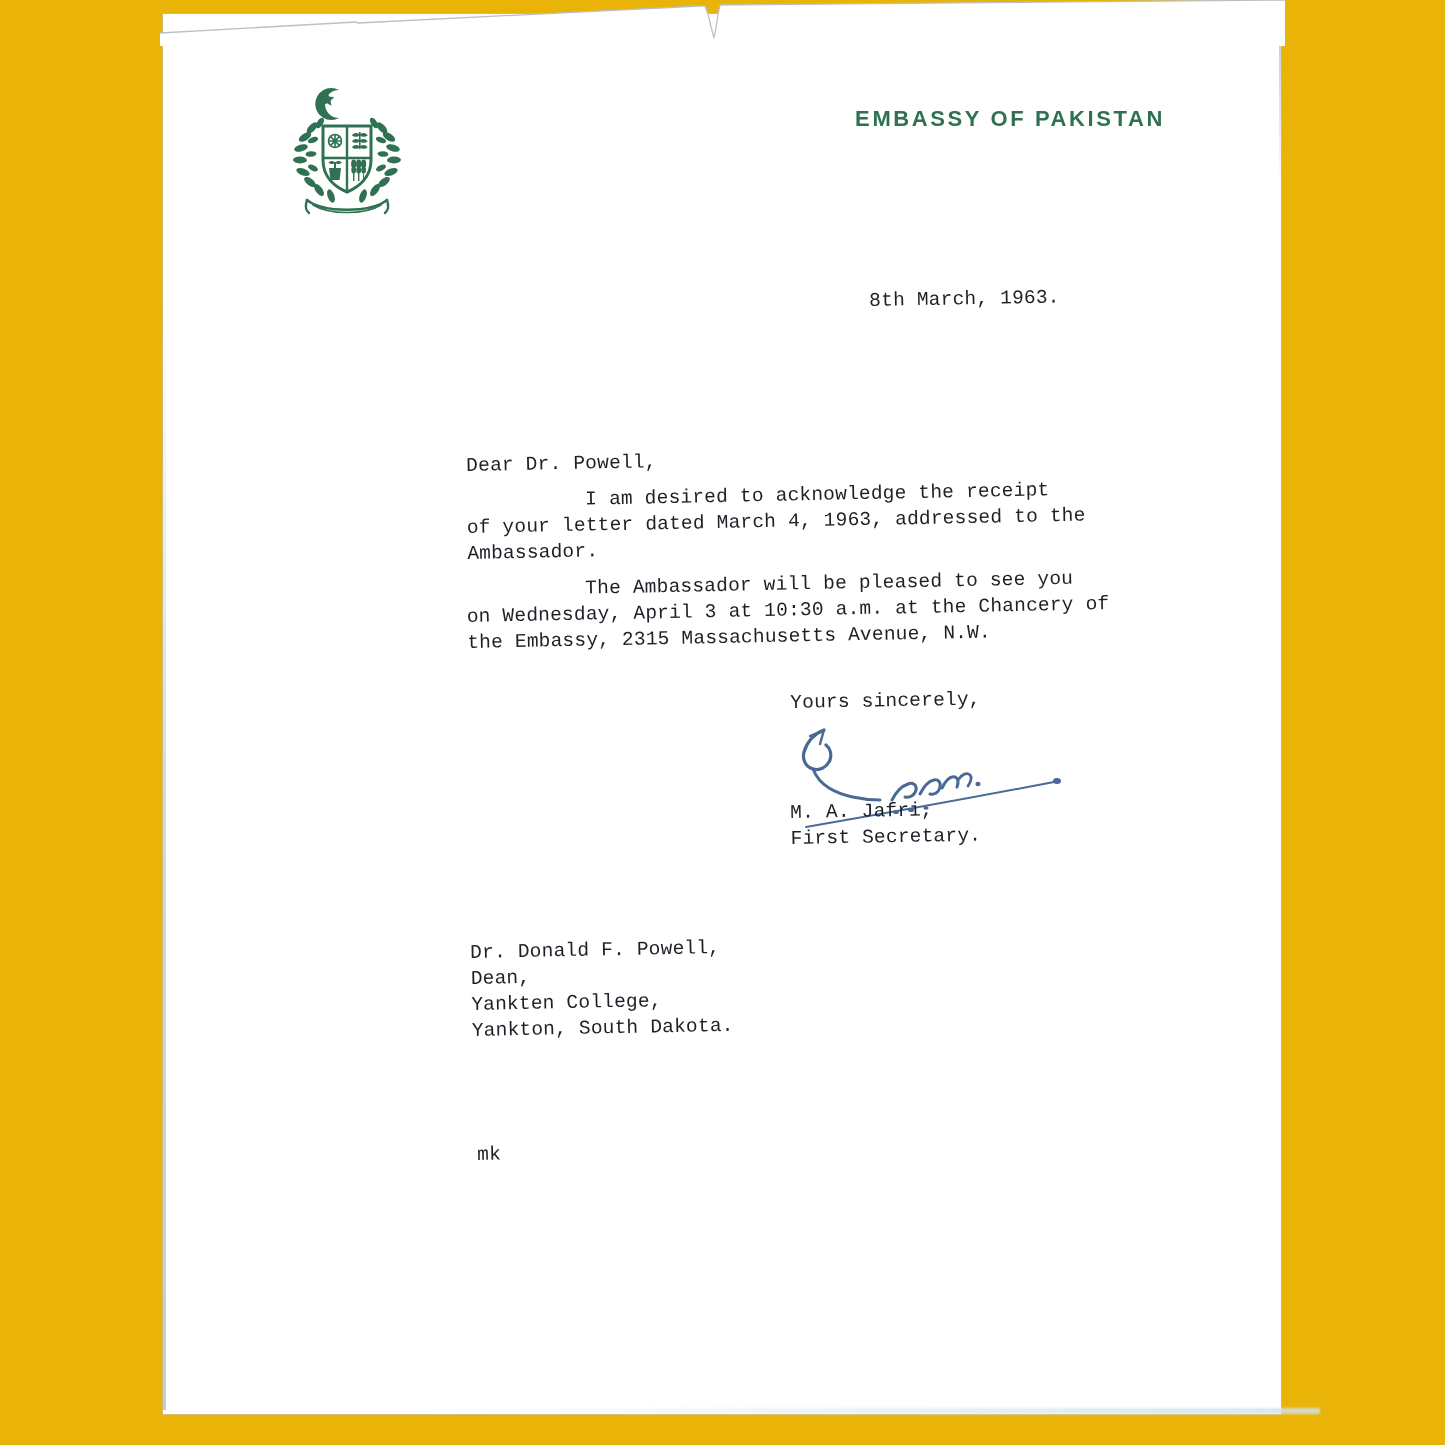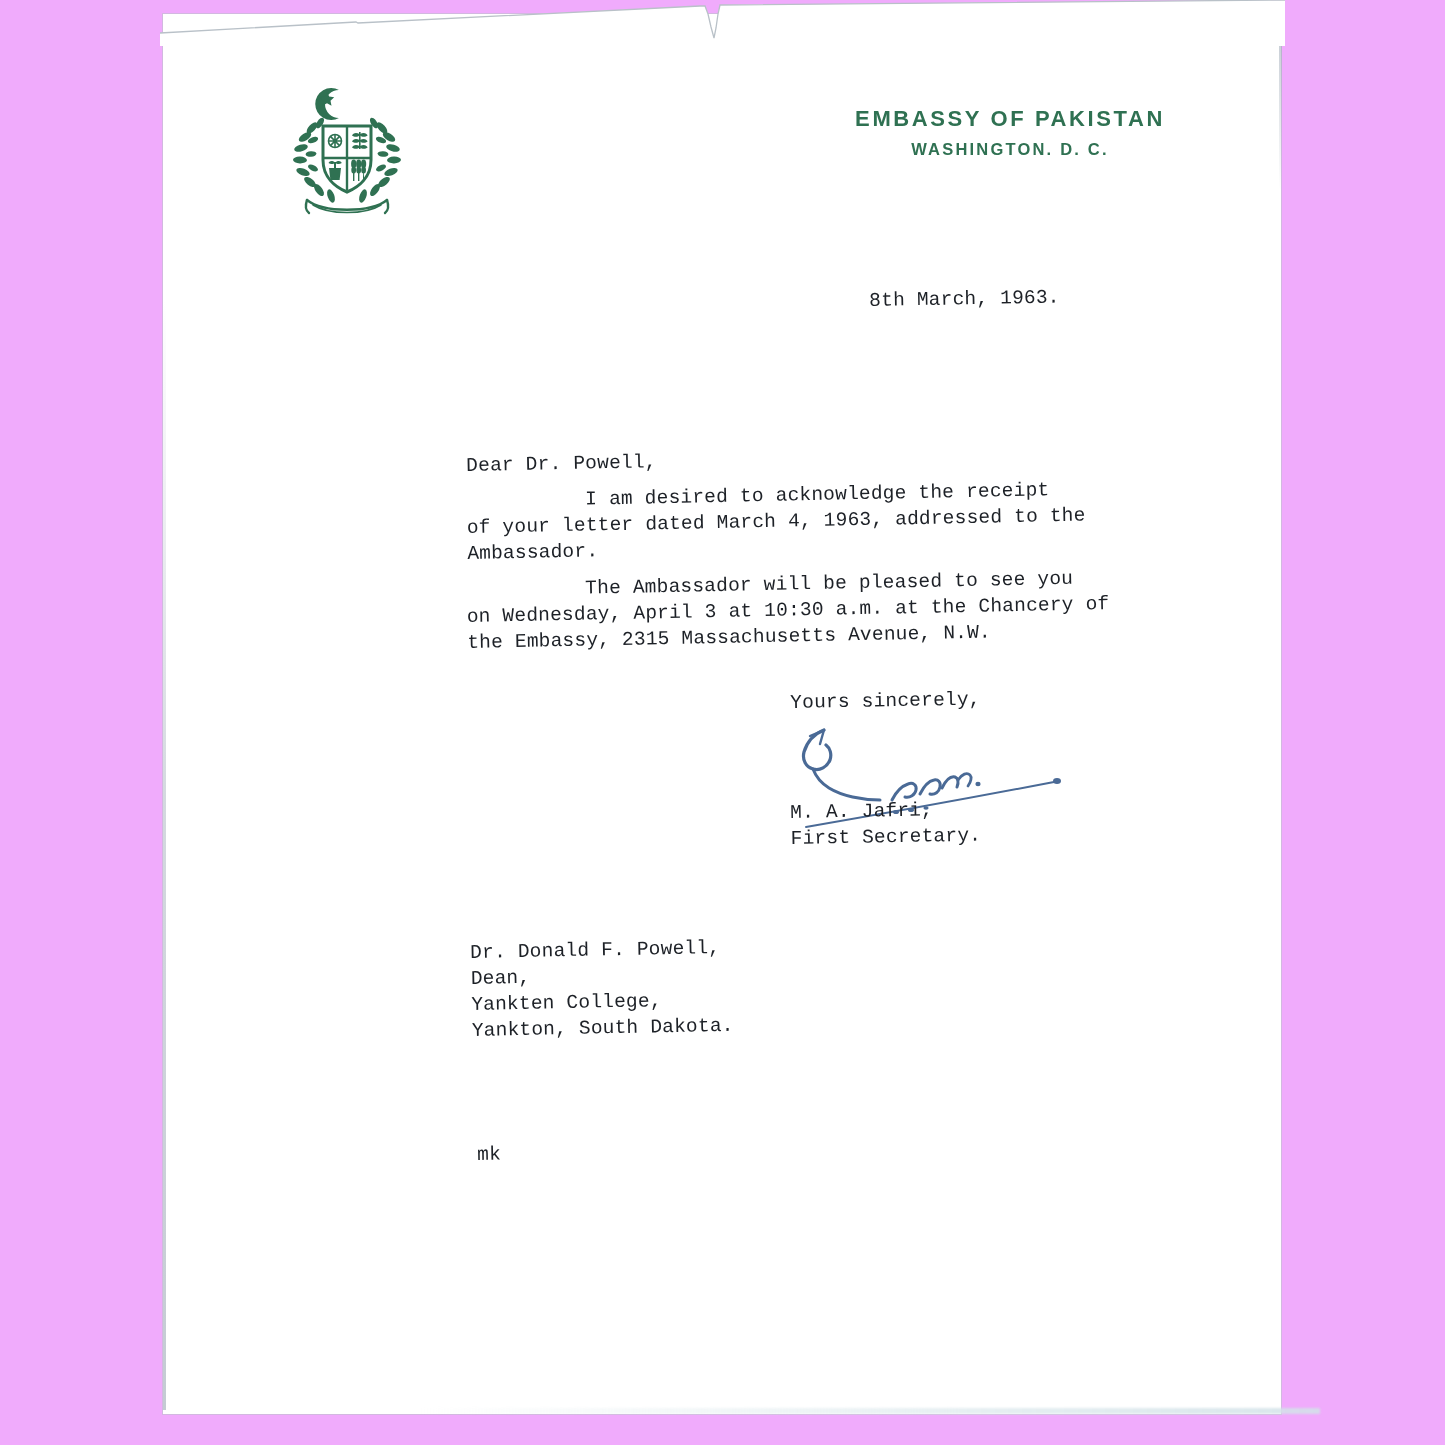--- a/index.html
+++ b/index.html
@@ -5,21 +5,21 @@
 <style>
   html, body {
     margin: 0;
     padding: 0;
     background: #ffffff;
   }
   #page {
     position: relative;
     width: 1445px;
     height: 1445px;
-    background: #f0abfc;
+    background: #eab308;
     overflow: hidden;
     font-family: "Liberation Sans", sans-serif;
   }
 
   
   .sheet {
     position: absolute;
     left: 163px;
     top: 14px;
     width: 1118px;
@@ -239,21 +239,20 @@
           <path d="M24,118 C40,131 88,131 104,118"></path>
           <path d="M24,118 C22,124 22,128 26,131"></path>
           <path d="M104,118 C106,124 106,128 102,131"></path>
           <path d="M30,123 C46,133 82,133 98,123" stroke-width="1.5"></path>
         </g>
       </svg>
     </div>
 
     <div class="head-text">
       <div class="head-line1">EMBASSY OF PAKISTAN</div>
-      <div class="head-line2">WASHINGTON. D. C.</div>
     </div>
   </div>
 
   <div class="blk typed" id="date-line">8th March, 1963.</div>
 
   <div class="blk typed" id="salutation">Dear Dr. Powell,</div>
 
   <div class="blk typed" id="para-1">          I am desired to acknowledge the receipt
 of your letter dated March 4, 1963, addressed to the
 Ambassador.</div>

